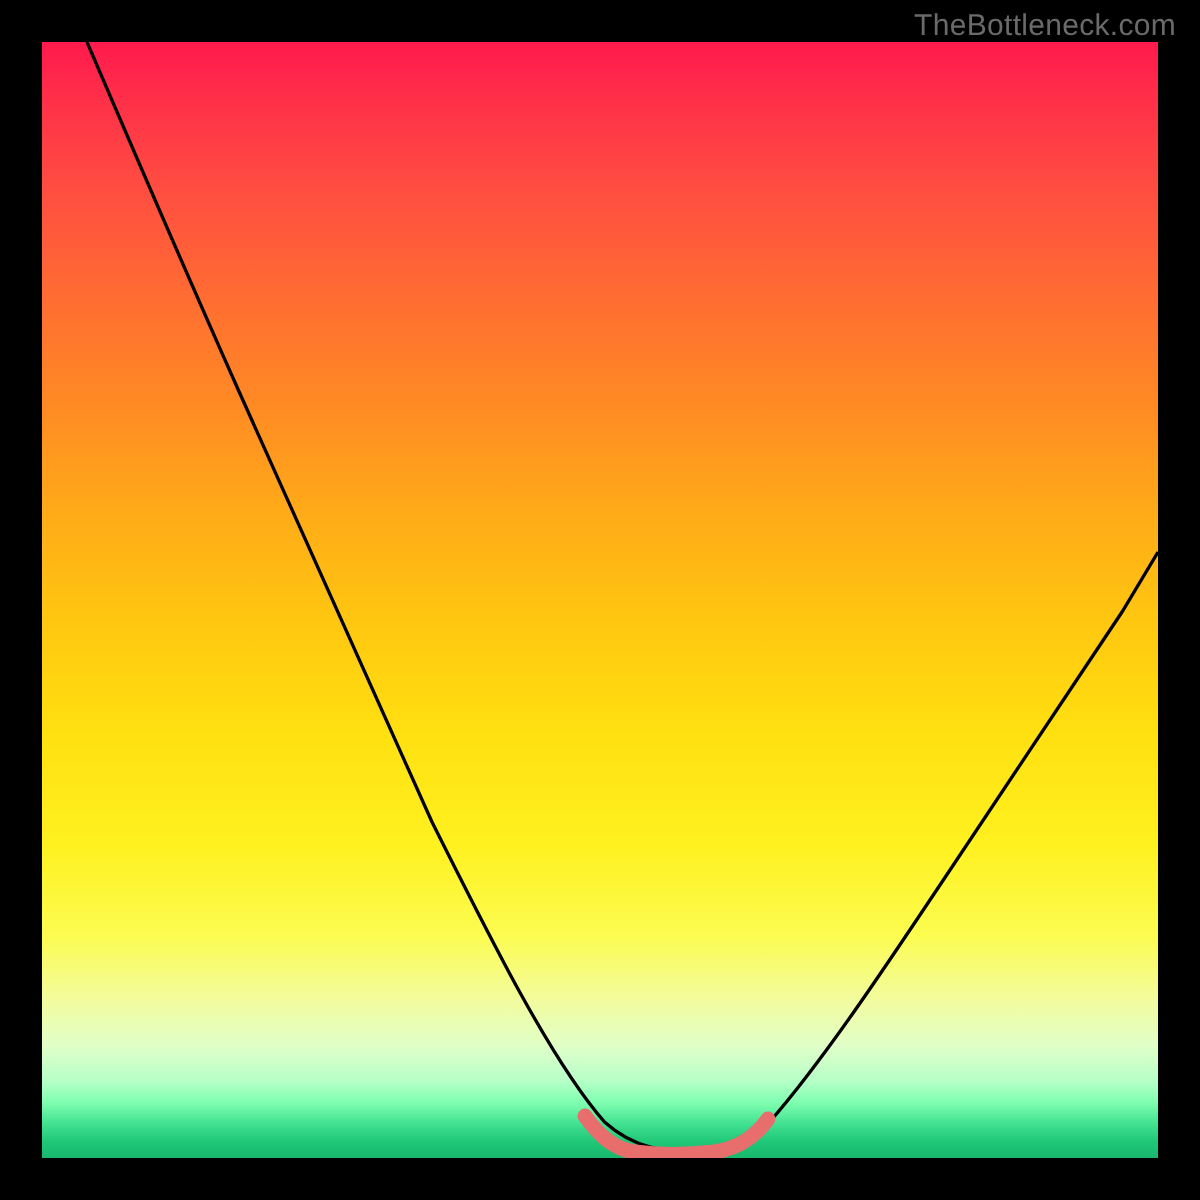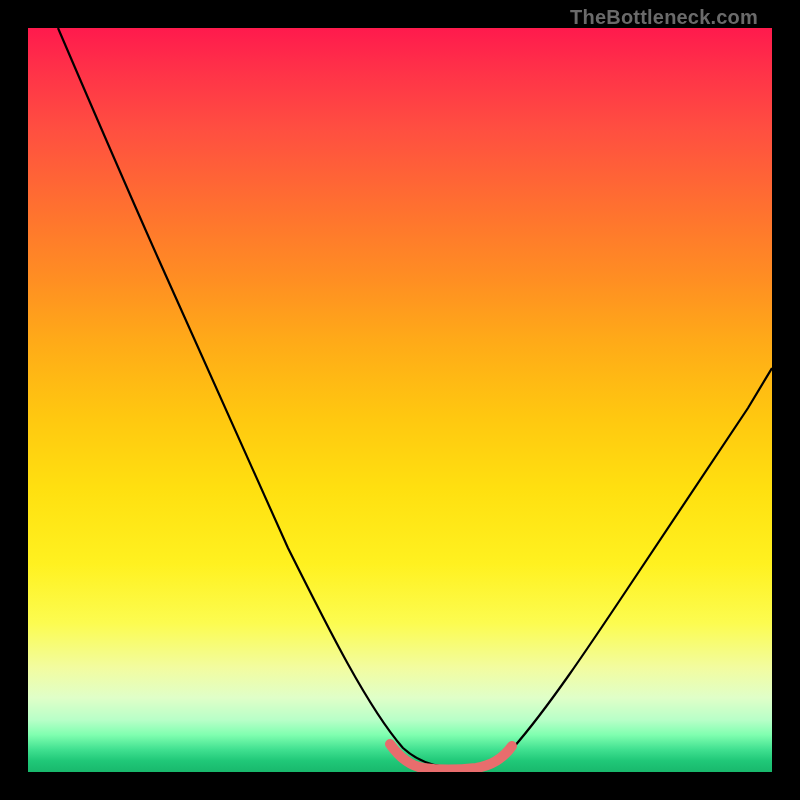--- a/index.html
+++ b/index.html
@@ -31,24 +31,24 @@
       #e0ffc8 90%,
       #b8ffc8 93%,
       #80ffb0 95%,
       #40e090 97%,
       #20c878 98.5%,
       #18b86c 100%);
   }
   .watermark {
     position: absolute;
     top: 6px;
-    right: 42px;
+    right: 16px;
     color: #6a6a6a;
     font-size: 20px;
-    font-weight: 700;
+    font-weight: 400;
     letter-spacing: 0.2px;
   }
   svg.curves {
     position: absolute;
     left: 0;
     top: 0;
     width: 744px;
     height: 744px;
     pointer-events: none;
   }

